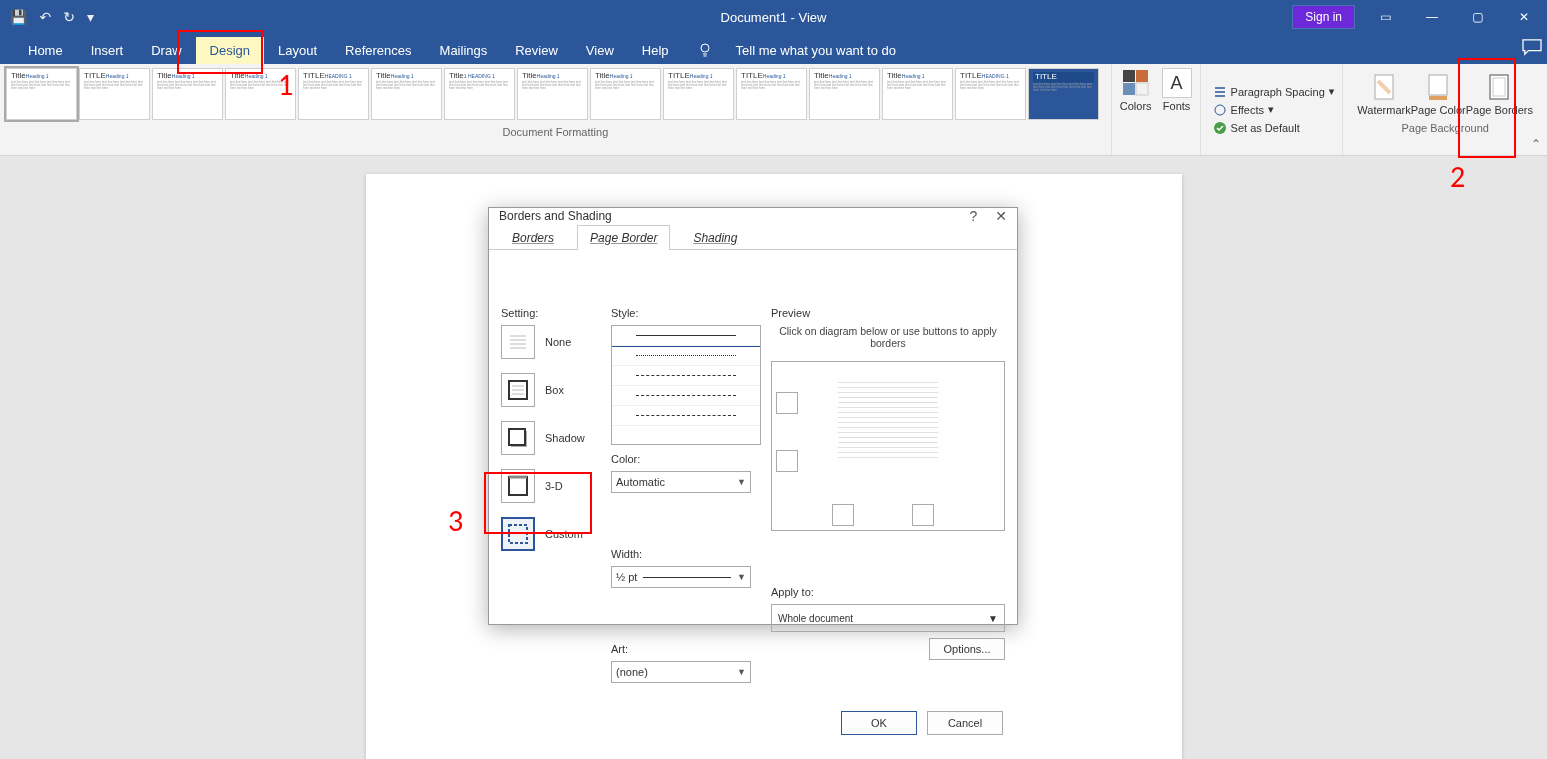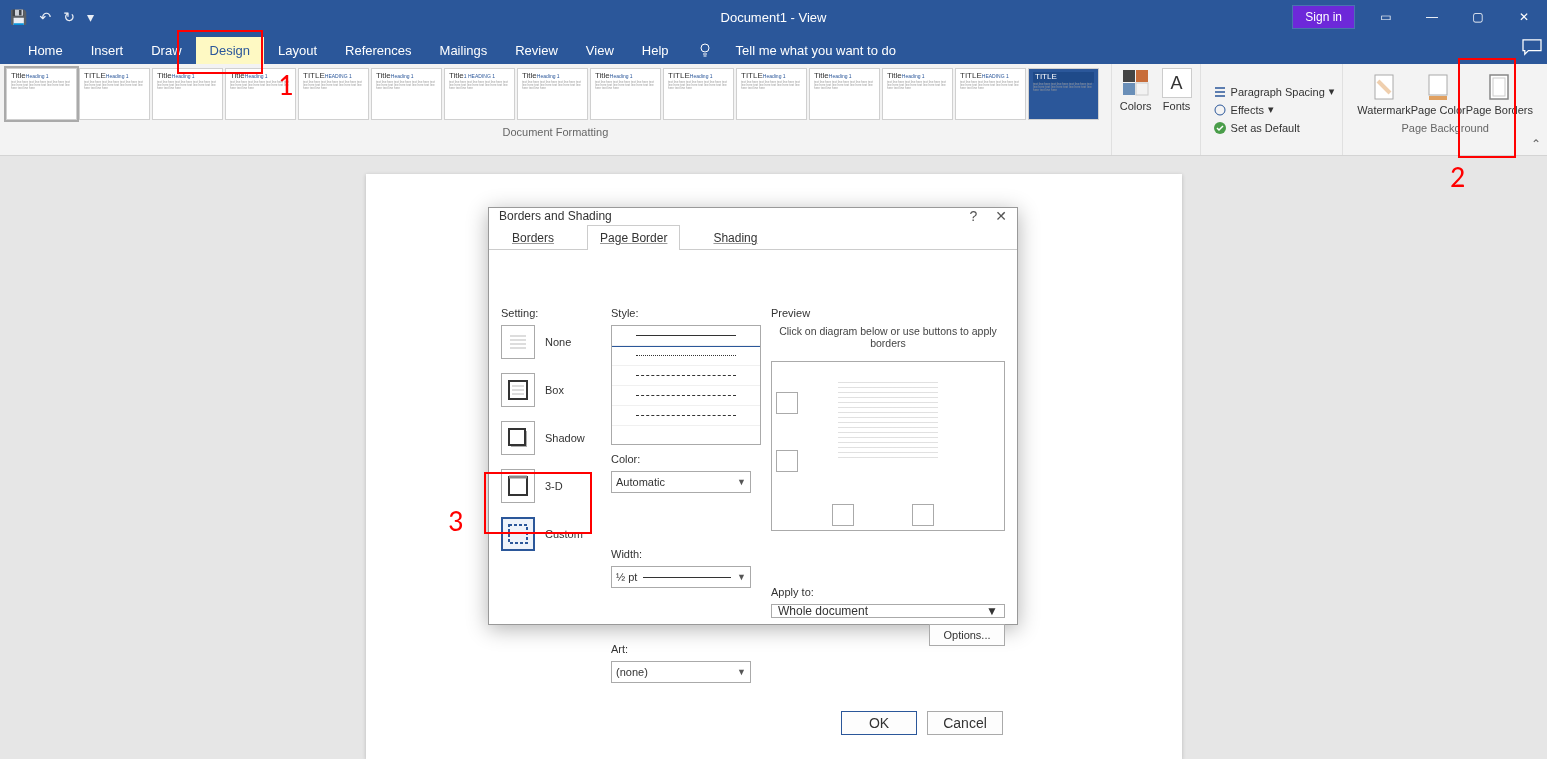--- a/index.html
+++ b/index.html
@@ -42,21 +42,21 @@
   .bg-group { display: flex; gap: 0; padding: 4px 6px; }
 
   
   .doc-area { position: absolute; top: 156px; left: 0; right: 0; bottom: 0; background: #e6e6e6; display: flex; justify-content: center; }
   .page { width: 816px; background: #fff; box-shadow: 0 1px 4px rgba(0,0,0,.2); margin-top: 18px; }
 
   
   .dialog { position: absolute; left: 488px; top: 207px; width: 530px; height: 418px; background: #fff; border: 1px solid #999; box-shadow: 0 4px 20px rgba(0,0,0,.3); display:flex; flex-direction:column; }
   .dlg-title { height: 36px; display: flex; align-items: center; padding: 0 10px; font-size: 12px; justify-content: space-between; }
   .dlg-title-right { display: flex; gap: 18px; font-size: 14px; color: #555; }
-  .dlg-tabs { display: flex; border-bottom: 1px solid #ccc; padding: 0 10px; gap: 20px; }
+  .dlg-tabs { display: flex; border-bottom: 1px solid #ccc; padding: 0 10px; gap: 10px; font-style: italic; }
   .dlg-tab { padding: 5px 12px; font-size: 12px; border: 1px solid transparent; border-bottom: none; position: relative; top: 1px; cursor:pointer; }
   .dlg-tab.active { border-color: #ccc; background: #fff; }
   .dlg-tab span { text-decoration: underline; text-decoration-color: #999; }
   .dlg-body { flex:1; display: flex; padding: 10px 12px; gap: 10px; }
   .col { display: flex; flex-direction: column; }
   .col.setting { width: 100px; }
   .col.style { width: 150px; }
   .col.preview { flex: 1; }
   .lbl { font-size: 11px; margin-bottom: 6px; margin-top: 47px; }
   .setopt { display: flex; align-items: center; gap: 10px; margin-bottom: 14px; font-size: 11px; cursor:pointer; }
@@ -68,23 +68,23 @@
   .style-row span { display:block; width: 100px; height: 0; }
   .combo { width: 140px; height: 22px; border: 1px solid #aaa; background: #fff; display: flex; align-items: center; justify-content: space-between; padding: 0 4px; font-size: 11px; margin-bottom: 8px; cursor:pointer; }
   .combo .arr { font-size: 9px; color: #555; }
   .preview-box { height: 170px; border: 1px solid #aaa; background: #fff; margin-bottom: 8px; position: relative; padding: 20px 30px; }
   .preview-txt { font-size: 10.5px; text-align: center; margin-bottom: 12px; color:#444; }
   .prev-page { width: 100px; height: 80px; margin: 0 auto; position: relative; }
   .prev-page::before { content:''; position:absolute; inset:0; background: repeating-linear-gradient(#999 0 1px, transparent 1px 5px); opacity:.3; }
   .side-btns { position: absolute; display:flex; flex-direction:column; gap:8px; }
   .sbtn { width:22px; height:22px; border:1px solid #aaa; background:#fff; }
   .apply-row { font-size: 11px; }
-  .apply-combo { width: 100%; border: 1px solid #aaa; height: 14px; display:flex; align-items:center; justify-content:space-between; padding:0 6px; font-size:12px; cursor:pointer; }
+  .apply-combo { width: 100%; border: 1px solid #aaa; height: 28px; display:flex; align-items:center; justify-content:space-between; padding:0 6px; font-size:10px; cursor:pointer; }
   .dlg-footer { display: flex; justify-content: flex-end; gap: 10px; padding: 10px 14px; border-top: 0; }
-  .btn { width: 76px; height: 24px; border: 1px solid #aaa; background: #fdfdfd; font-size: 14px; display:flex; align-items:center; justify-content:center; cursor:pointer; }
+  .btn { width: 76px; height: 24px; border: 1px solid #aaa; background: #fdfdfd; font-size: 11px; display:flex; align-items:center; justify-content:center; cursor:pointer; }
   .btn.primary { border: 1.5px solid #2b579a; }
   .opt-btn { width:76px; height:22px; border:1px solid #aaa; background:#fdfdfd; font-size:11px; display:flex; align-items:center; justify-content:center; align-self:flex-end; margin-top:6px; cursor:pointer; }
 
   
   .anno { position: absolute; border: 2.5px solid #ff0000; pointer-events: none; }
   .anno-label { position: absolute; color: #ff0000; font-size: 30px; font-family: Calibri, sans-serif; pointer-events:none; }
 
   .comment-bubble { position:absolute; right:4px; top:38px; width:22px; height:18px; }
 </style>
 </head>

